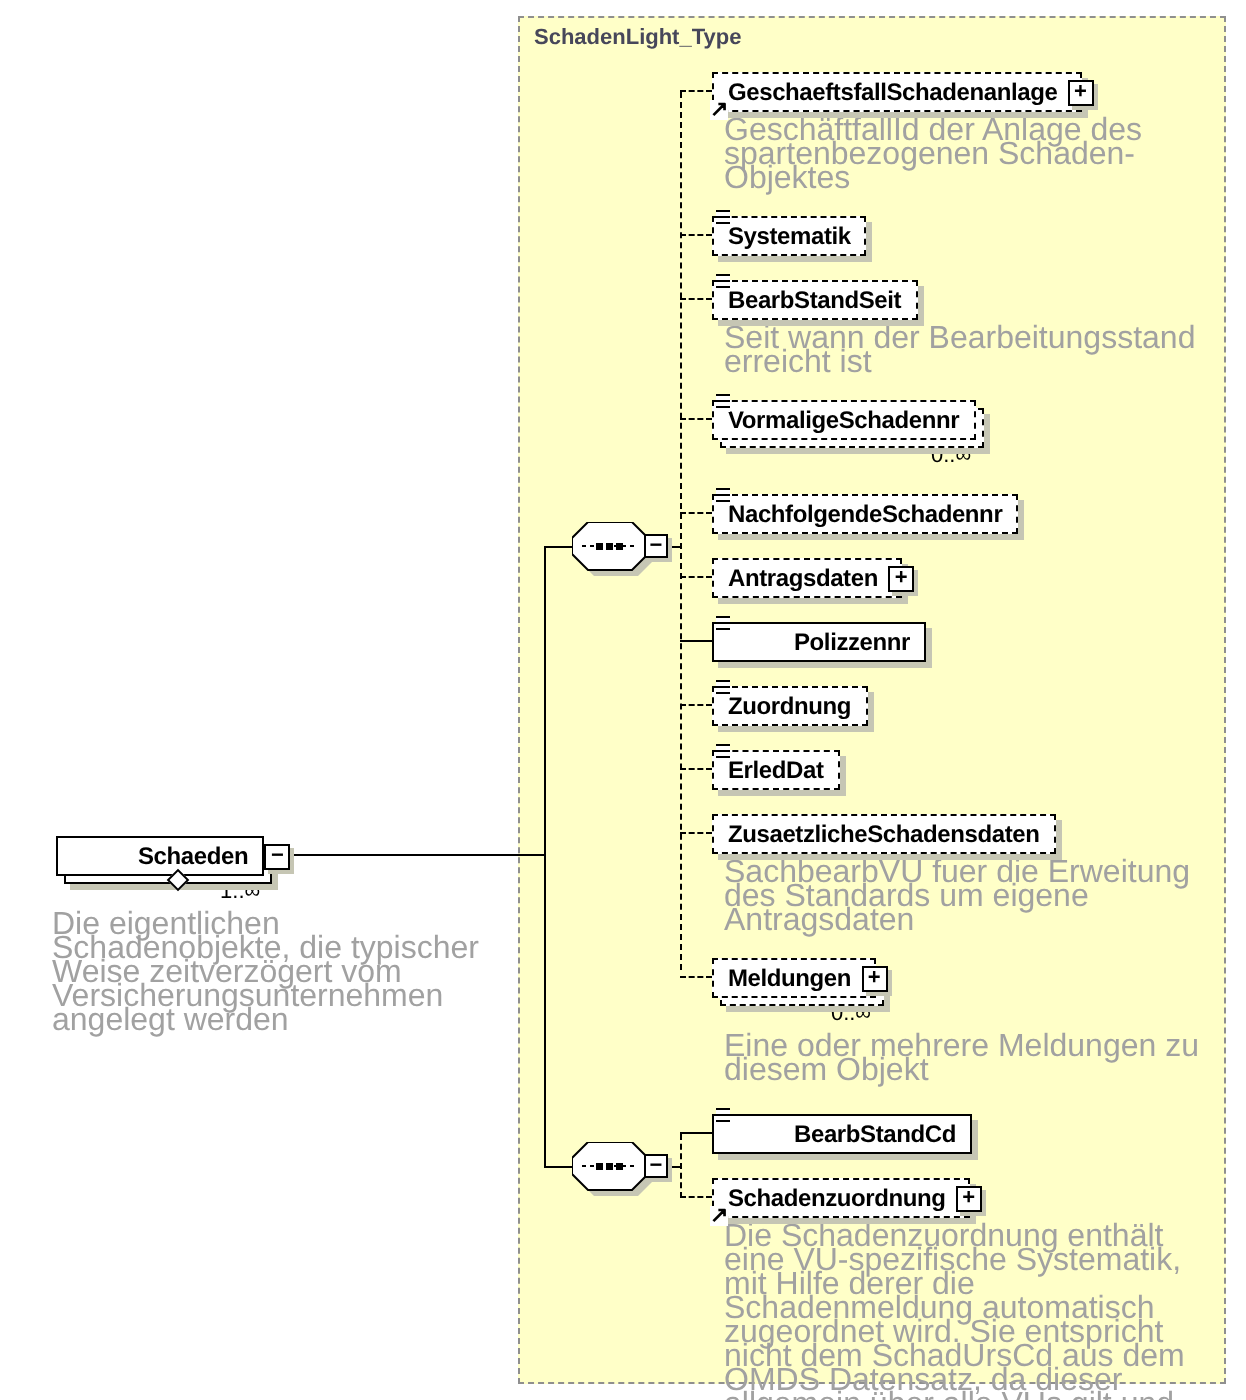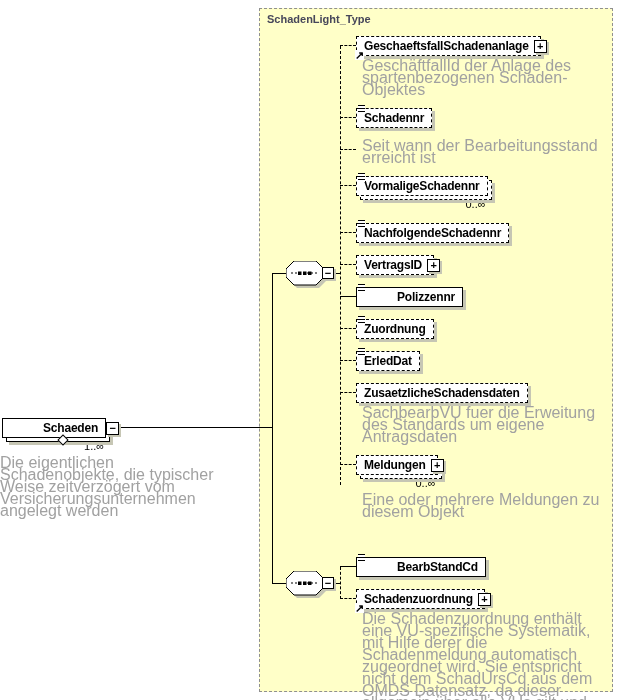--- a/index.html
+++ b/index.html
@@ -66,21 +66,21 @@
   
   .col{position:absolute;left:340px;width:277px;}
   .col .spine{position:absolute;left:0;width:0;border-left:1px dashed #000;}
   .row{position:relative;padding-left:16px;margin-bottom:12px;}
   .row::before{
     content:'';position:absolute;left:0;top:9px;width:16px;height:0;
     border-top:1px dashed #000;
   }
   .row.req::before{border-top-style:solid;}
   
-  .root-wrap{position:absolute;left:0;top:418px;width:235px;}
+  .root-wrap{position:absolute;left:26px;top:418px;width:235px;}
   .root-wrap .node{margin-left:2px;}
   .root-wrap .desc{margin-left:0;max-width:225px;}
   .notch{
     position:absolute;left:55%;bottom:-7px;width:6px;height:6px;
     background:#fff;border:1px solid #000;transform:rotate(45deg);z-index:2;
   }
   
   .seq{position:absolute;width:52px;height:30px;}
   .seq .handle{position:absolute;left:36px;top:6px;width:12px;height:12px;}
 </style>
@@ -148,28 +148,37 @@
       </div>
       
     </div>
     <div class="desc">GeschäftfallId der Anlage des spartenbezogenen Schaden-Objektes</div>
   </div>
       <div class="row">
     <div class="node">
       <div class="ebox">
         <span class="lines-icon"></span>
 
-        <span class="elabel">Schadennr</span>
-
-      </div>
-      
-    </div>
-    
-  </div>
-      <div class="row">
+        <span class="elabel">Systematik</span>
+
+      </div>
+      
+    </div>
+    
+  </div>
+      <div class="row">
+    <div class="node">
+      <div class="ebox">
+        <span class="lines-icon"></span>
+
+        <span class="elabel">BearbStandSeit</span>
+
+      </div>
+      
+    </div>
     <div class="desc">Seit wann der Bearbeitungsstand erreicht ist</div>
   </div>
       <div class="row">
     <div class="node multi">
       <div class="ebox">
         <span class="lines-icon"></span>
 
         <span class="elabel">VormaligeSchadennr</span>
 
       </div>
@@ -186,21 +195,21 @@
 
       </div>
       
     </div>
     
   </div>
       <div class="row">
     <div class="node">
       <div class="ebox">
 
-        <span class="elabel">VertragsID</span>
+        <span class="elabel">Antragsdaten</span>
         <span class="handle plus">+</span>
       </div>
       
     </div>
     
   </div>
       <div class="row req">
     <div class="node">
       <div class="ebox solid">
         <span class="lines-icon"></span>

